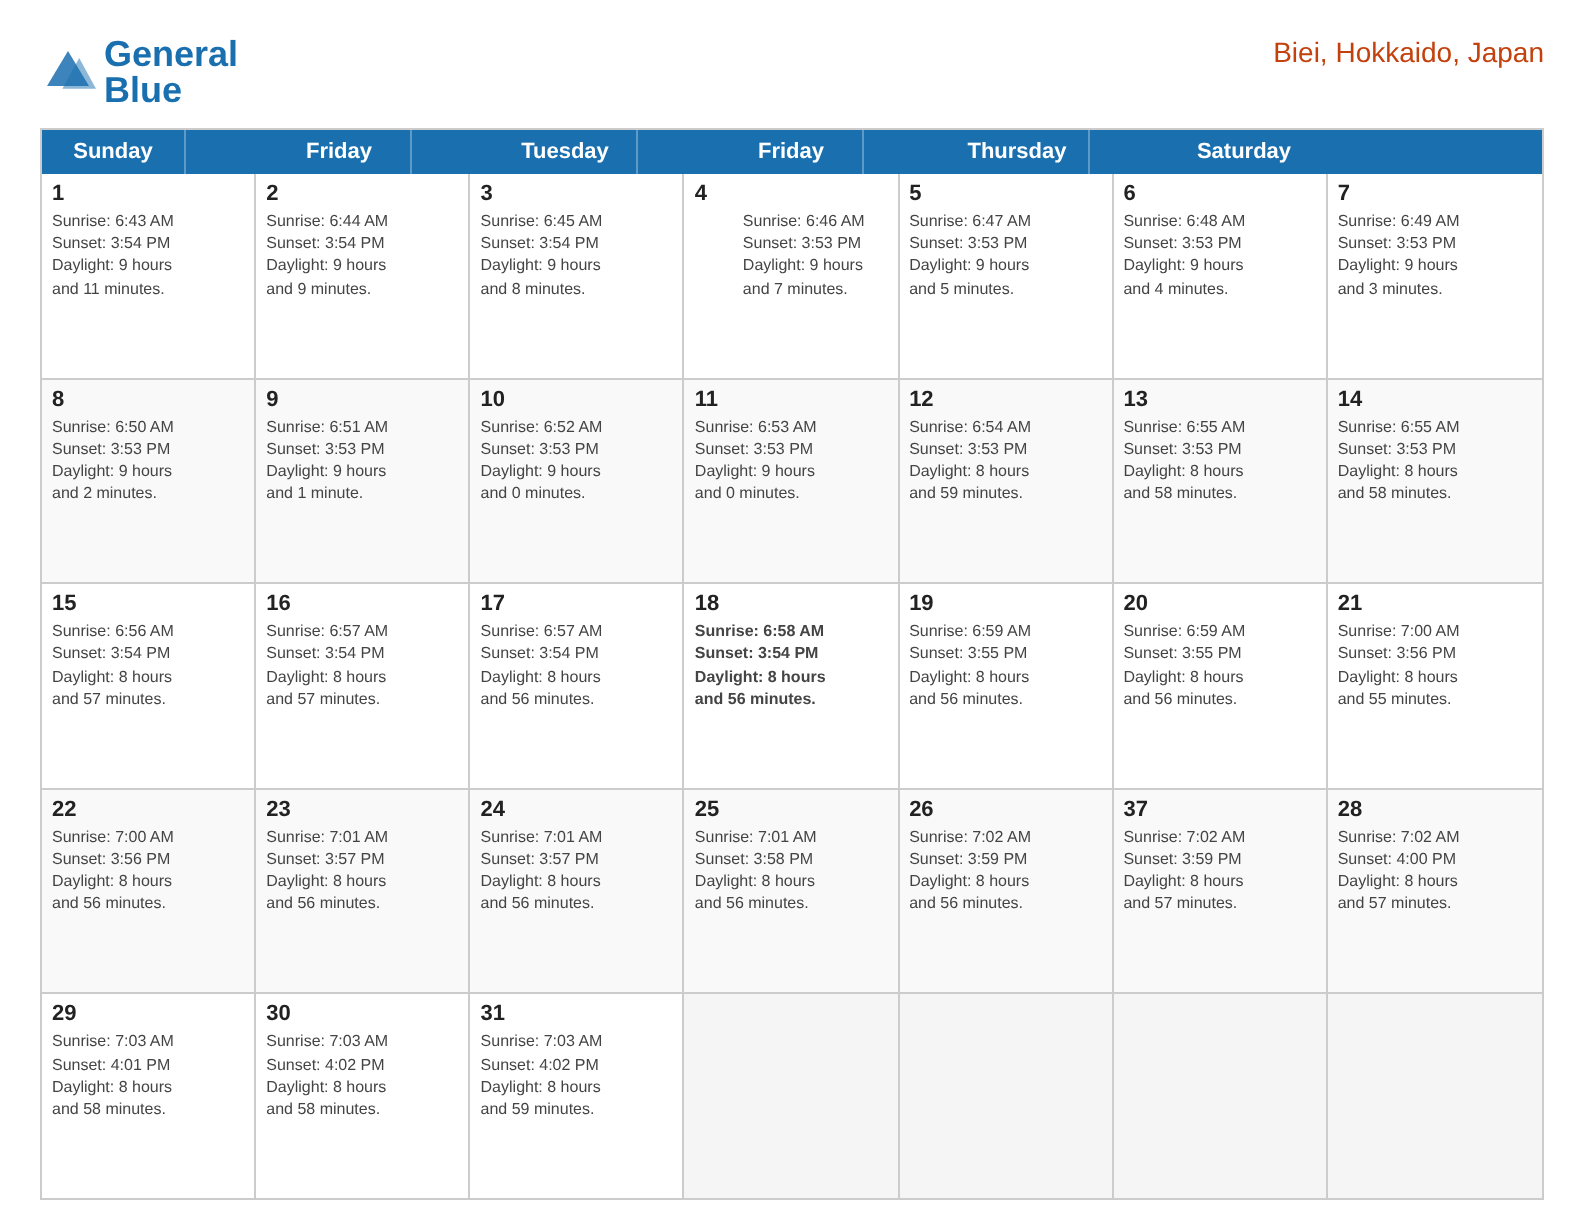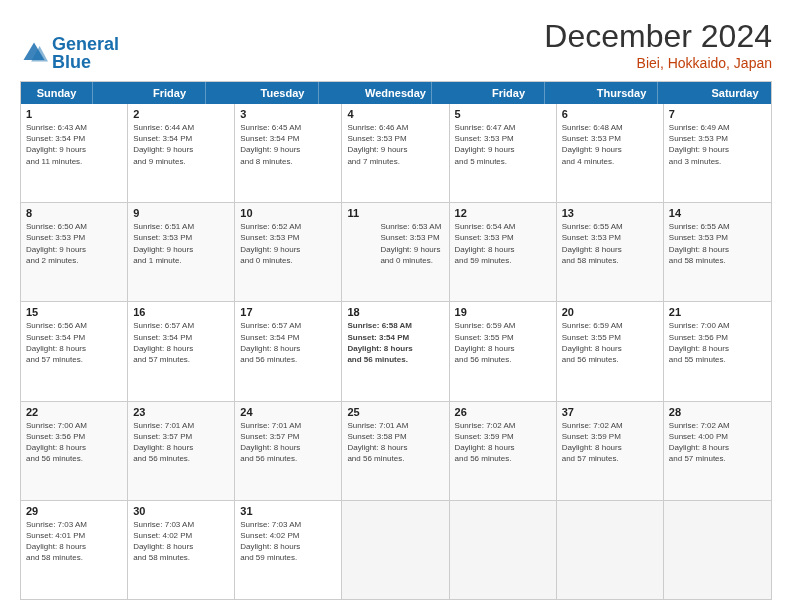--- a/index.html
+++ b/index.html
@@ -13,21 +13,21 @@
     .page {
       width: 792px;
       height: 612px;
       padding: 18px 20px 12px 20px;
       display: flex;
       flex-direction: column;
     }
     .header {
       display: flex;
       justify-content: space-between;
-      align-items: flex-end;
+      align-items: flex-start;
       margin-bottom: 10px;
     }
     .logo {
       display: flex;
       align-items: center;
       gap: 4px;
     }
     .logo-text {
       font-size: 18px;
       font-weight: bold;
@@ -121,31 +121,29 @@
         <polygon points="28,10 40,32 16,32" fill="#1a6faf" opacity="0.5"></polygon>
       </svg>
       <div>
         <div class="logo-text">
           <span>General</span><br>
           <span style="color:#1a6faf;">Blue</span>
         </div>
       </div>
     </div>
     <div class="title-block">
-      <div class="month-title">December 2024</div>
       <div class="subtitle">Biei, Hokkaido, Japan</div>
     </div>
   </div>
 
   <div class="calendar">
     <div class="cal-header">
     <div class="cal-header-cell">Sunday</div>
         <div class="cal-header-cell">Friday</div>
         <div class="cal-header-cell">Tuesday</div>
-        <div class="cal-header-cell">Wednesday</div>
         <div class="cal-header-cell">Friday</div>
         <div class="cal-header-cell">Thursday</div>
         <div class="cal-header-cell">Saturday</div>
       </div>
     <div class="cal-body">
     <div class="cal-row">
           <div class="cal-cell">
             <span class="day-num">1</span>
             <div class="cell-info" style="white-space: pre-line;">Sunrise: 6:43 AM
 Sunset: 3:54 PM
@@ -161,21 +159,21 @@
           </div>
           <div class="cal-cell">
             <span class="day-num">3</span>
             <div class="cell-info" style="white-space: pre-line;">Sunrise: 6:45 AM
 Sunset: 3:54 PM
 Daylight: 9 hours
 and 8 minutes.</div>
           </div>
           <div class="cal-cell">
             <span class="day-num">4</span>
-            <div class="cell-info" style="white-space: pre-line;">Sunrise: 6:46 AM
+            <div class="cell-info" style="white-space: pre-line; margin-left: 24px;">Sunrise: 6:46 AM
 Sunset: 3:53 PM
 Daylight: 9 hours
 and 7 minutes.</div>
           </div>
           <div class="cal-cell">
             <span class="day-num">5</span>
             <div class="cell-info" style="white-space: pre-line;">Sunrise: 6:47 AM
 Sunset: 3:53 PM
 Daylight: 9 hours
 and 5 minutes.</div>
@@ -212,21 +210,21 @@
           </div>
           <div class="cal-cell alt-row">
             <span class="day-num">10</span>
             <div class="cell-info" style="white-space: pre-line;">Sunrise: 6:52 AM
 Sunset: 3:53 PM
 Daylight: 9 hours
 and 0 minutes.</div>
           </div>
           <div class="cal-cell alt-row">
             <span class="day-num">11</span>
-            <div class="cell-info" style="white-space: pre-line; margin-left: 33px;">Sunrise: 6:53 AM
+            <div class="cell-info" style="white-space: pre-line;">Sunrise: 6:53 AM
 Sunset: 3:53 PM
 Daylight: 9 hours
 and 0 minutes.</div>
           </div>
           <div class="cal-cell alt-row">
             <span class="day-num">12</span>
             <div class="cell-info" style="white-space: pre-line;">Sunrise: 6:54 AM
 Sunset: 3:53 PM
 Daylight: 8 hours
 and 59 minutes.</div>

